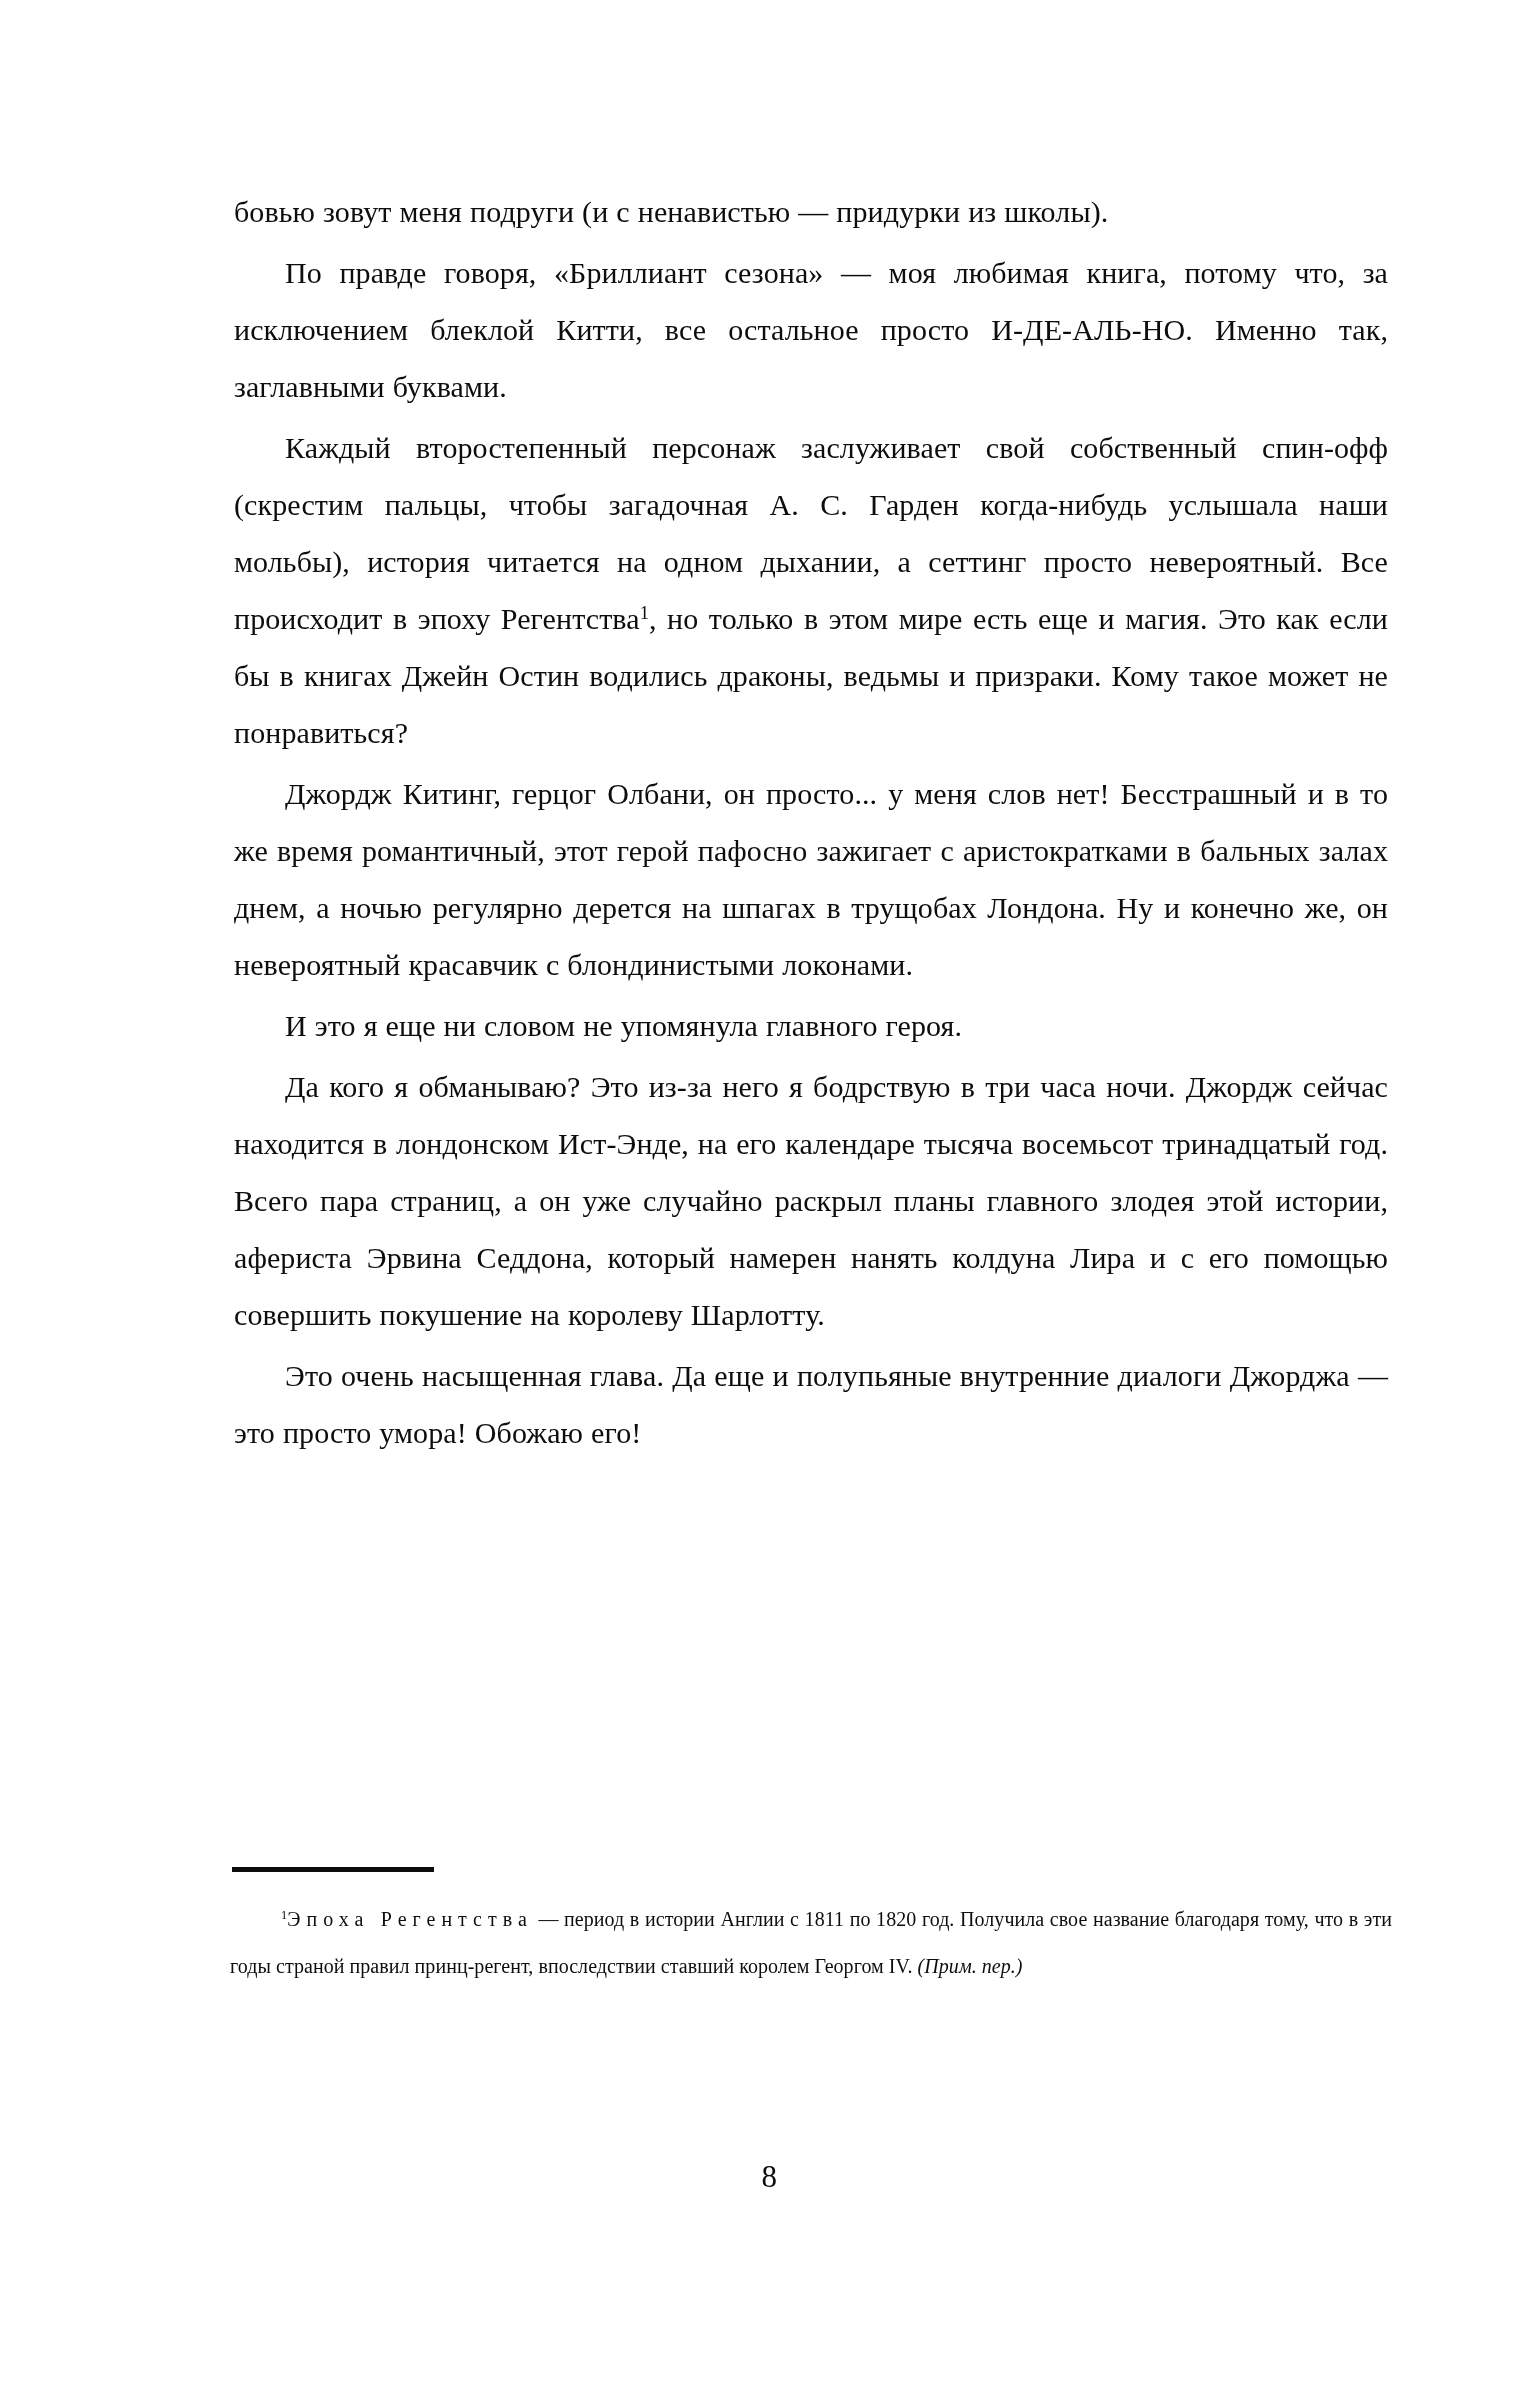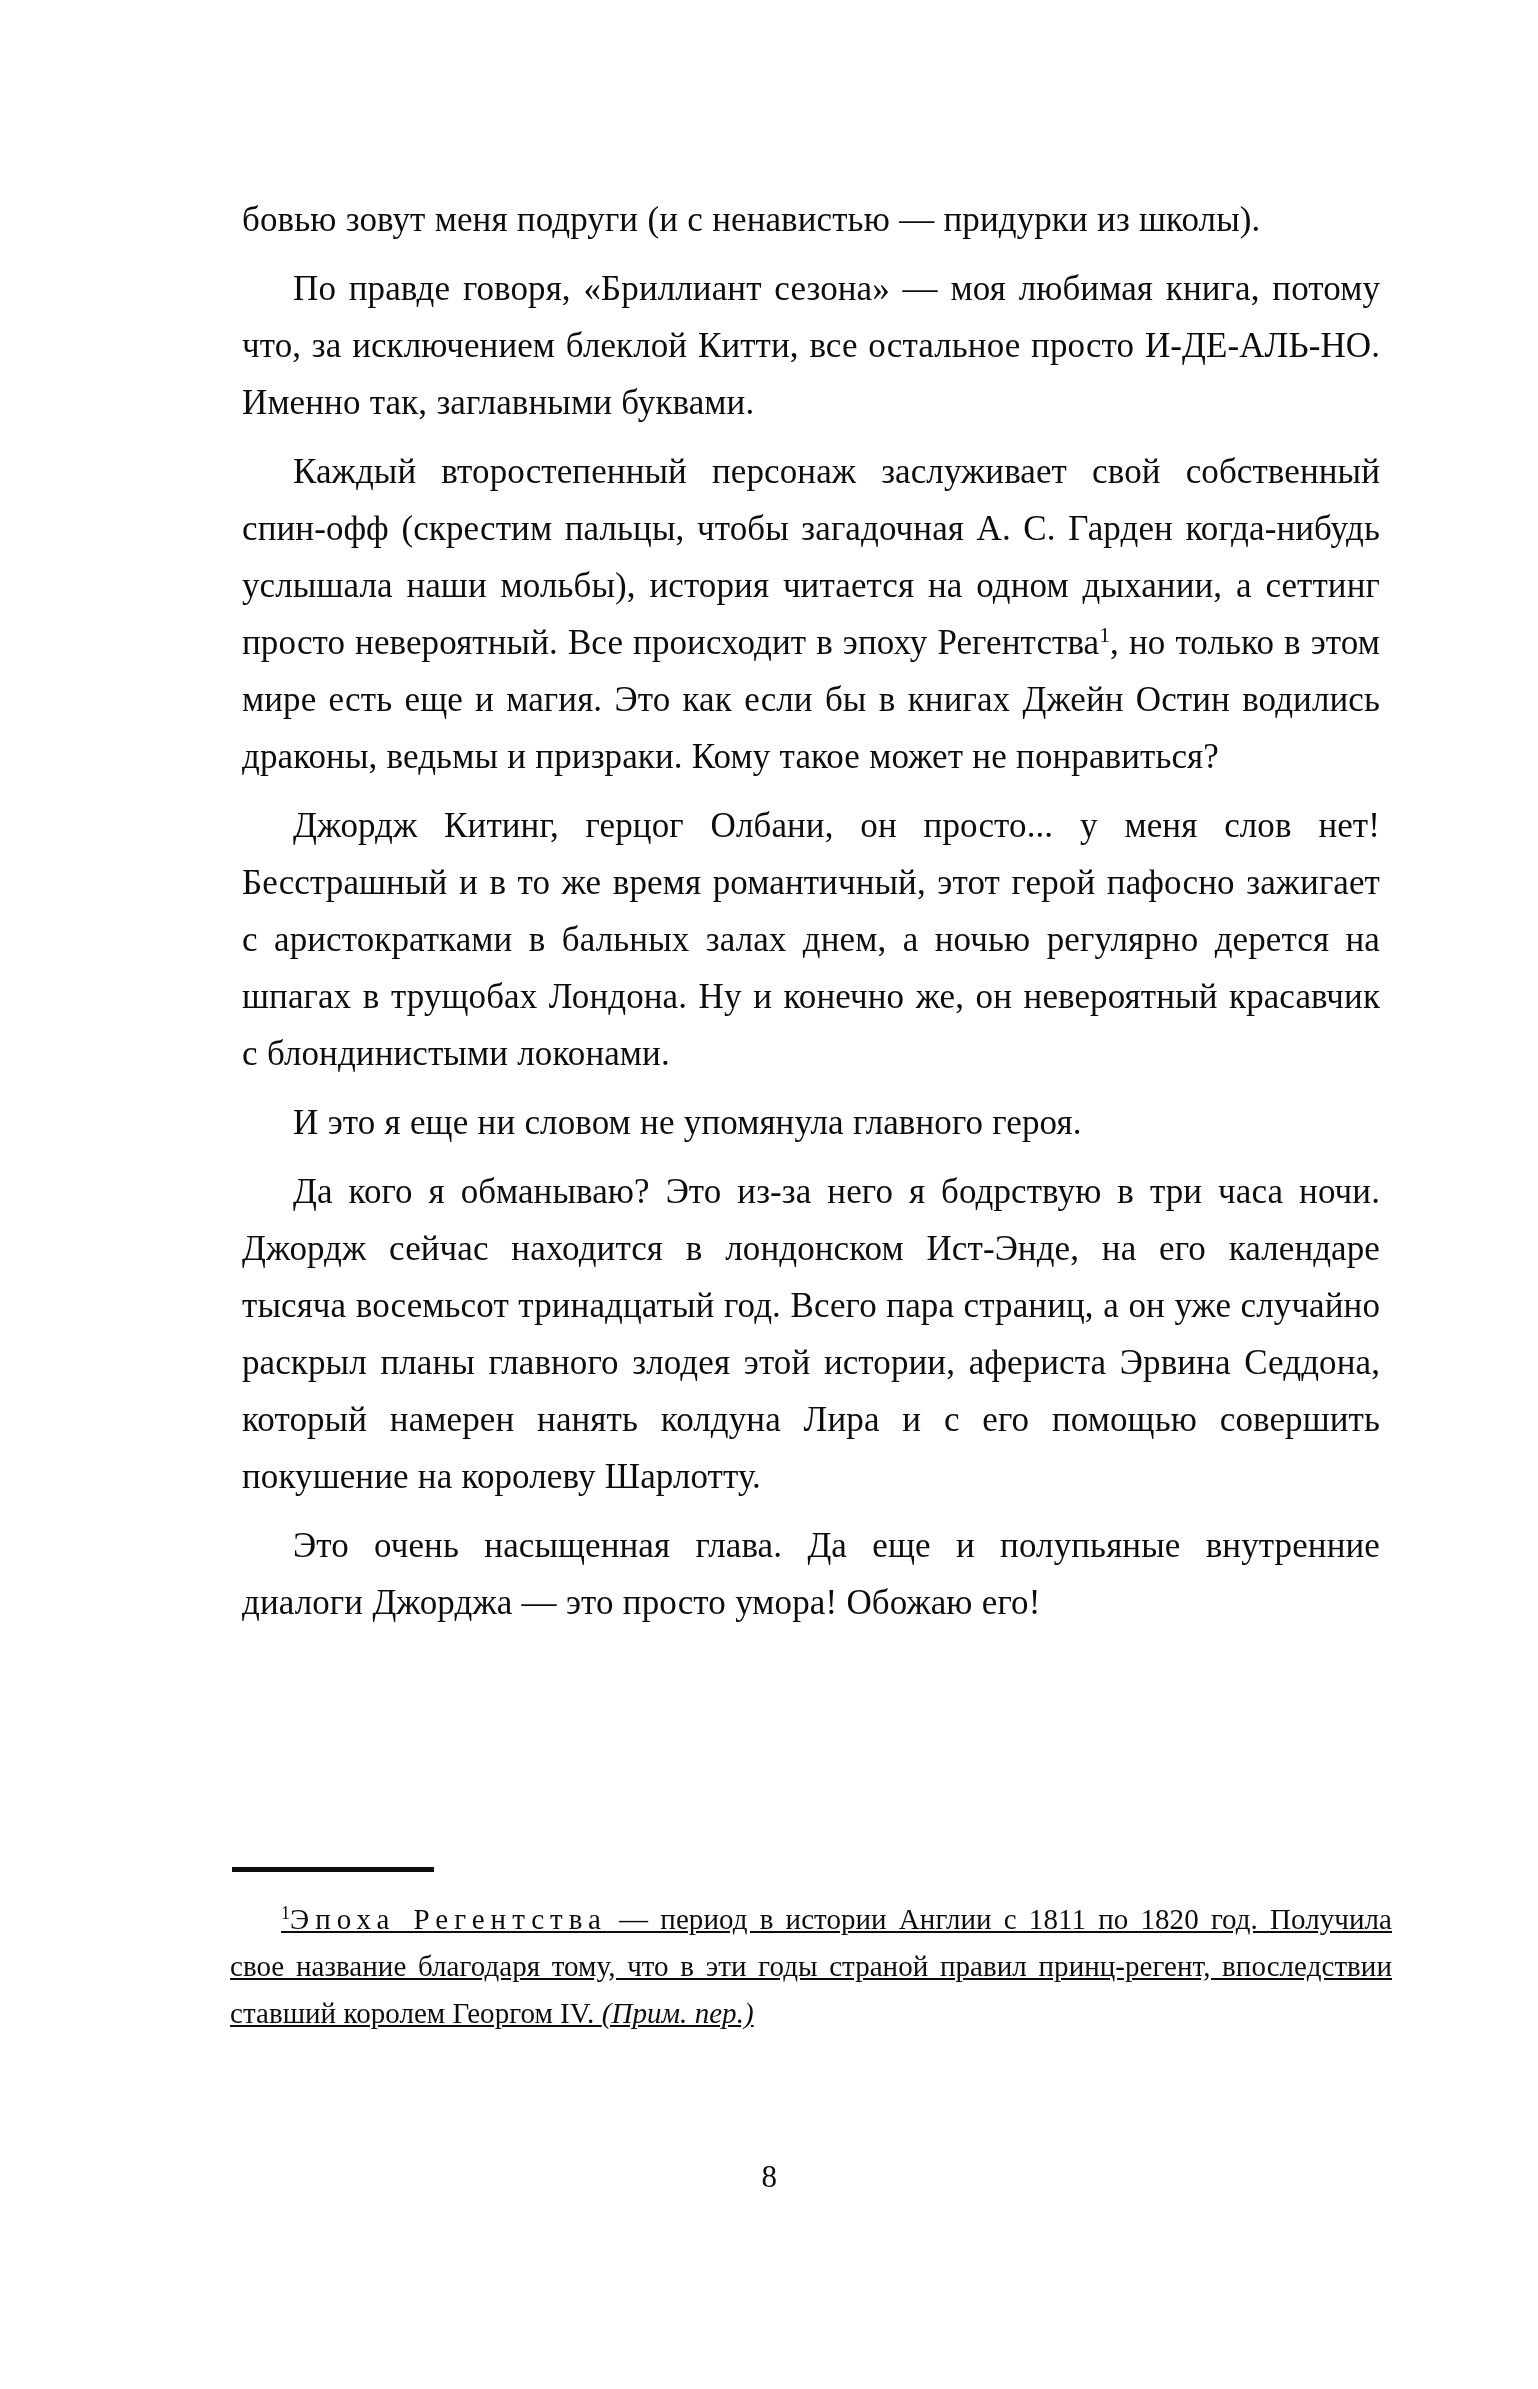--- a/index.html
+++ b/index.html
@@ -23,22 +23,22 @@
 
   
   .textblock {
     position: absolute;
     left: 230px;
     top: 179px;
     width: 1162px;
   }
 
   .para {
-    margin: 12px;
-    font-size: 35px;
+    margin: 4px;
+    font-size: 30px;
     line-height: 57px;
     text-align: justify;
     text-align-last: left;
     text-indent: 51px;
     letter-spacing: 0.1px;
     word-spacing: 0.4px;
     hyphens: manual;
   }
 
   .para.continuation {
@@ -63,27 +63,26 @@
 
   .fn-rule {
     width: 202px;
     height: 4.6px;
     background: #0d0d0d;
     margin: 0 0 24px 1.8px;
   }
 
   .fn-text {
     margin: 0;
-    font-size: 29px;
+    font-size: 20px;
     line-height: 47px;
     text-align: justify;
     text-align-last: left;
     text-indent: 51px;
     letter-spacing: 0.05px;
-    text-decoration: underline;
   }
 
   .fn-marker {
     font-size: 0.62em;
     vertical-align: 0.55em;
     line-height: 0;
   }
 
   .fn-term {
     letter-spacing: 6px;

